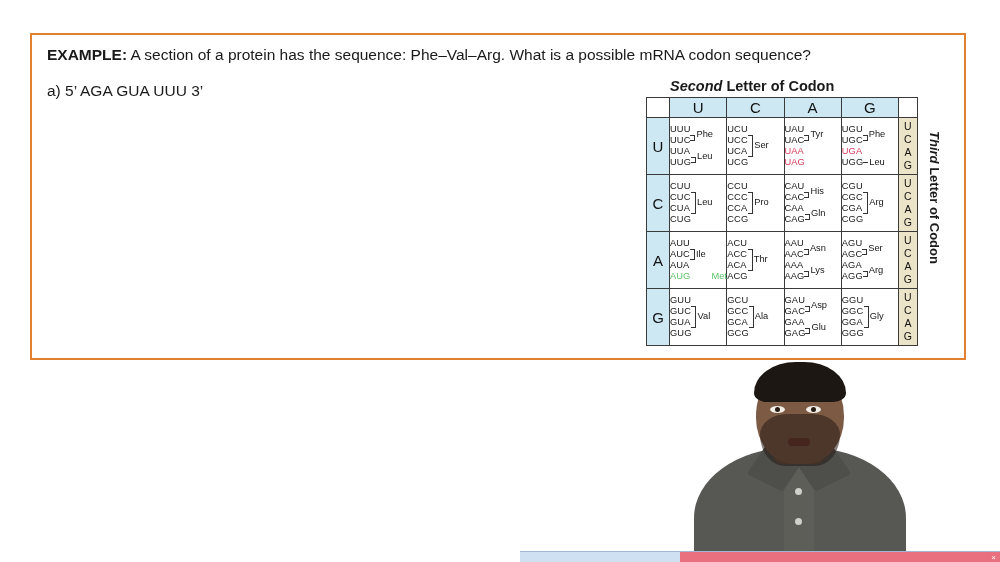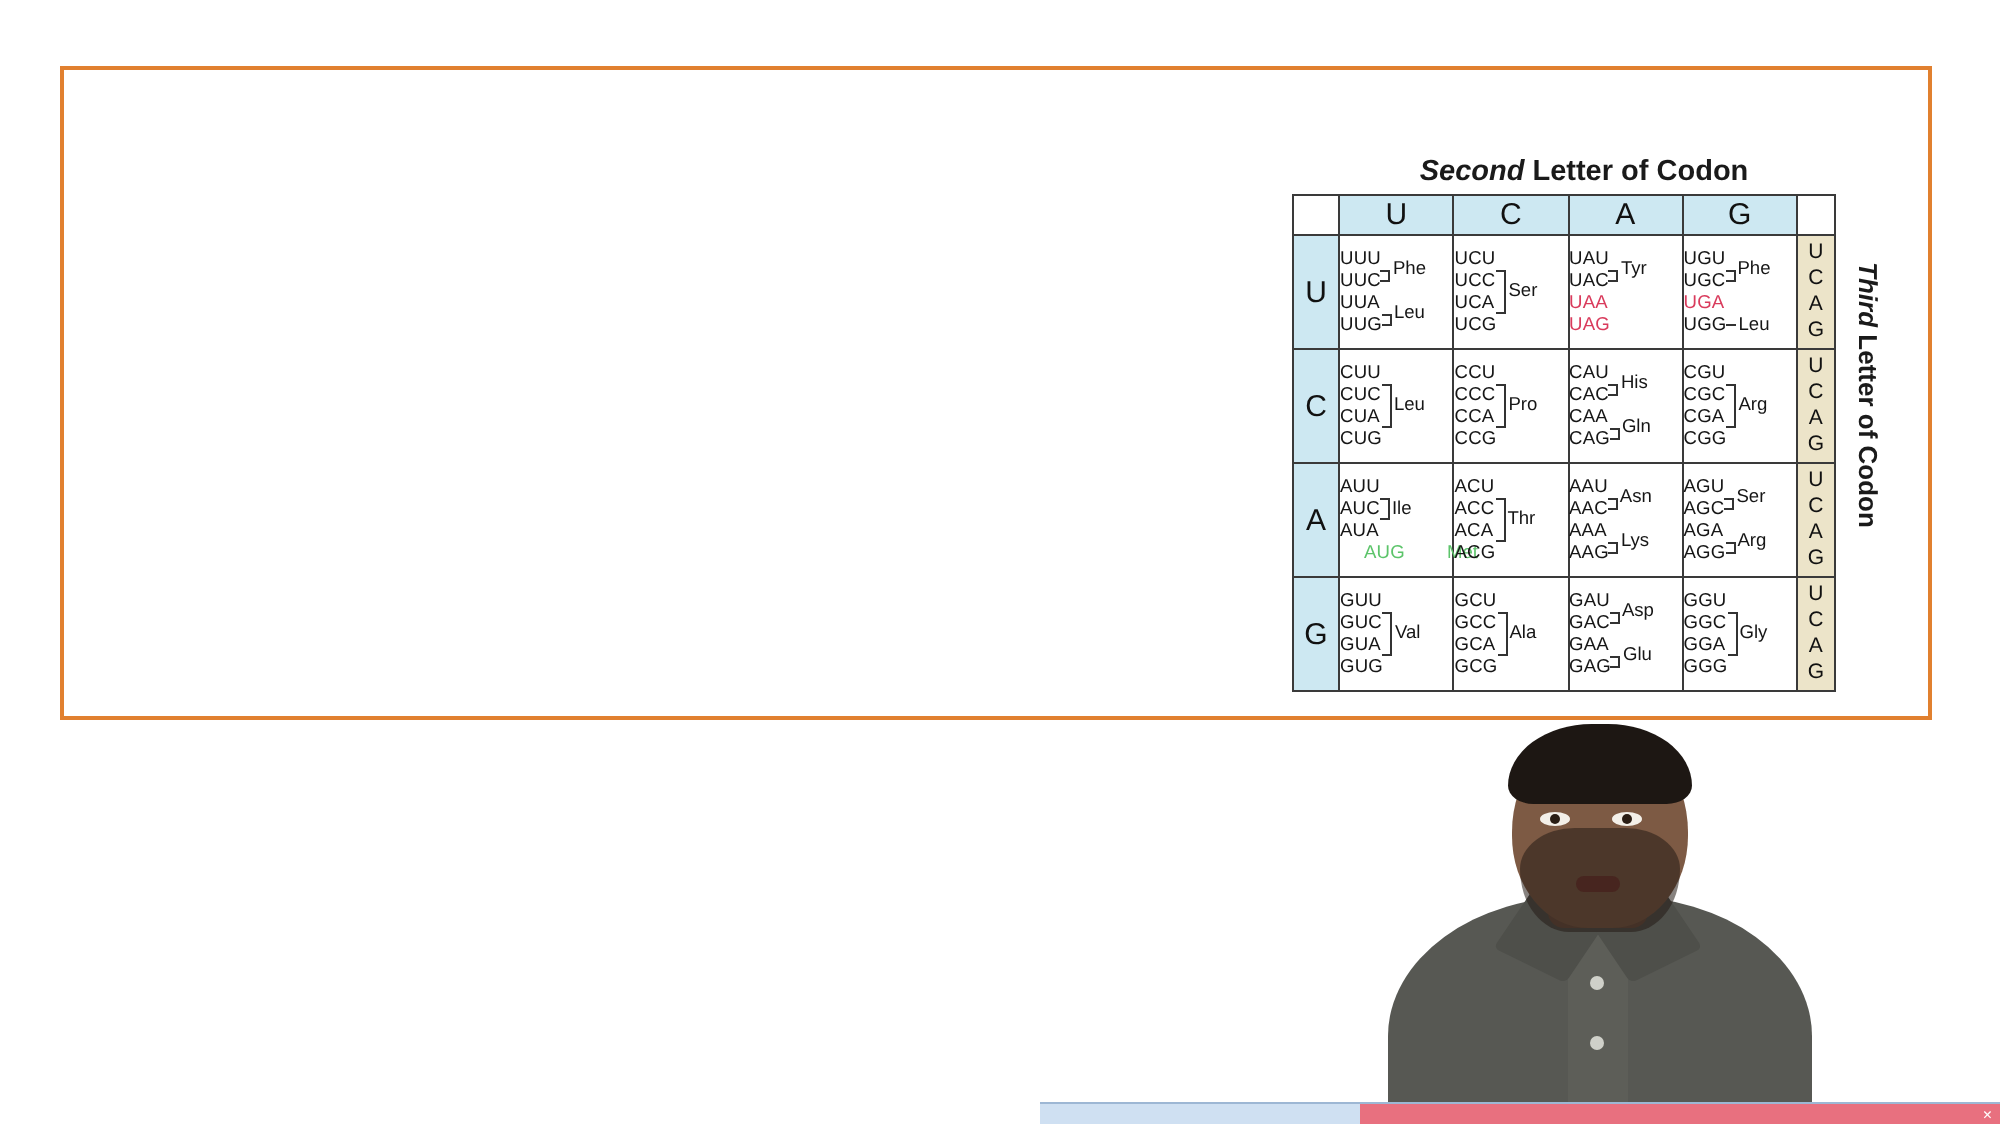--- a/index.html
+++ b/index.html
@@ -57,21 +57,20 @@
     left: 622px;
     top: 78px;
     width: 322px;
     height: 282px;
   }
   #second-letter-title {
     position: absolute;
     left: 48px;
     top: 0px;
     width: 244px;
-    text-align: center;
     font-size: 14.5px;
     font-weight: bold;
     white-space: nowrap;
   }
   #second-letter-title .ital { font-style: italic; }
 
   #first-letter-title {
     position: absolute;
     left: -60px;
     top: 110px;
@@ -197,21 +196,21 @@
     border-top: 1px solid #333;
     box-sizing: border-box;
   }
   .aa {
     font-size: 9.3px;
     padding-left: 1px;
     white-space: nowrap;
     color: #161616;
   }
   .stop { color: #d93b5c; }
-  .start-codon { color: #5cc46a; padding-left: 12px; }
+  .start-codon { color: #5cc46a; }
   .start-aa { color: #5cc46a; margin-left: 20px; }
 
   
   #presenter {
     position: absolute;
     left: 694px;
     top: 362px;
     width: 212px;
     height: 200px;
     overflow: hidden;
@@ -374,20 +373,24 @@
     height: 11px;
     background: #e8707f;
   }
 </style>
 </head>
 <body>
 
 <div id="slide-frame"></div>
 
 <div id="question-block">
+  <div id="question-line">
+    <span class="q-label">EXAMPLE:</span><span> A section of a protein has the sequence: Phe–Val–Arg. What is a possible mRNA codon sequence?</span>
+  </div>
+  <div class="answer-option">a) 5’ AGA GUA UUU 3’</div>
 </div>
 
 <div id="codon-table-wrap">
 
   <div id="second-letter-title">
     <span class="ital">Second</span><span> Letter of Codon</span>
   </div>
 
   <div id="first-letter-title">
     <span class="ital">First</span><span> Letter of Codon</span>

